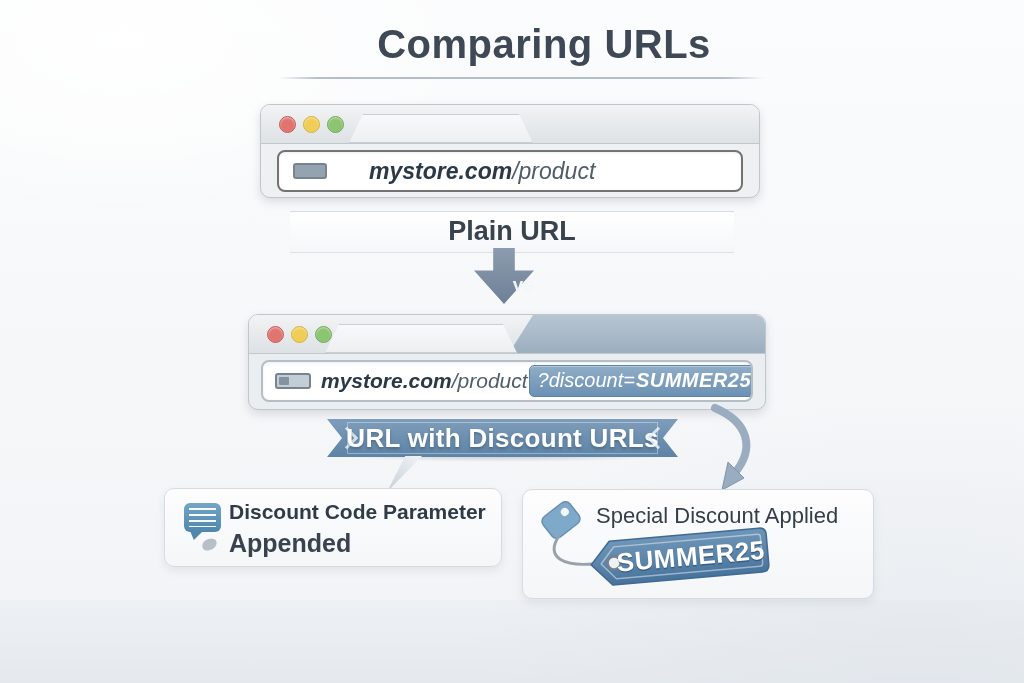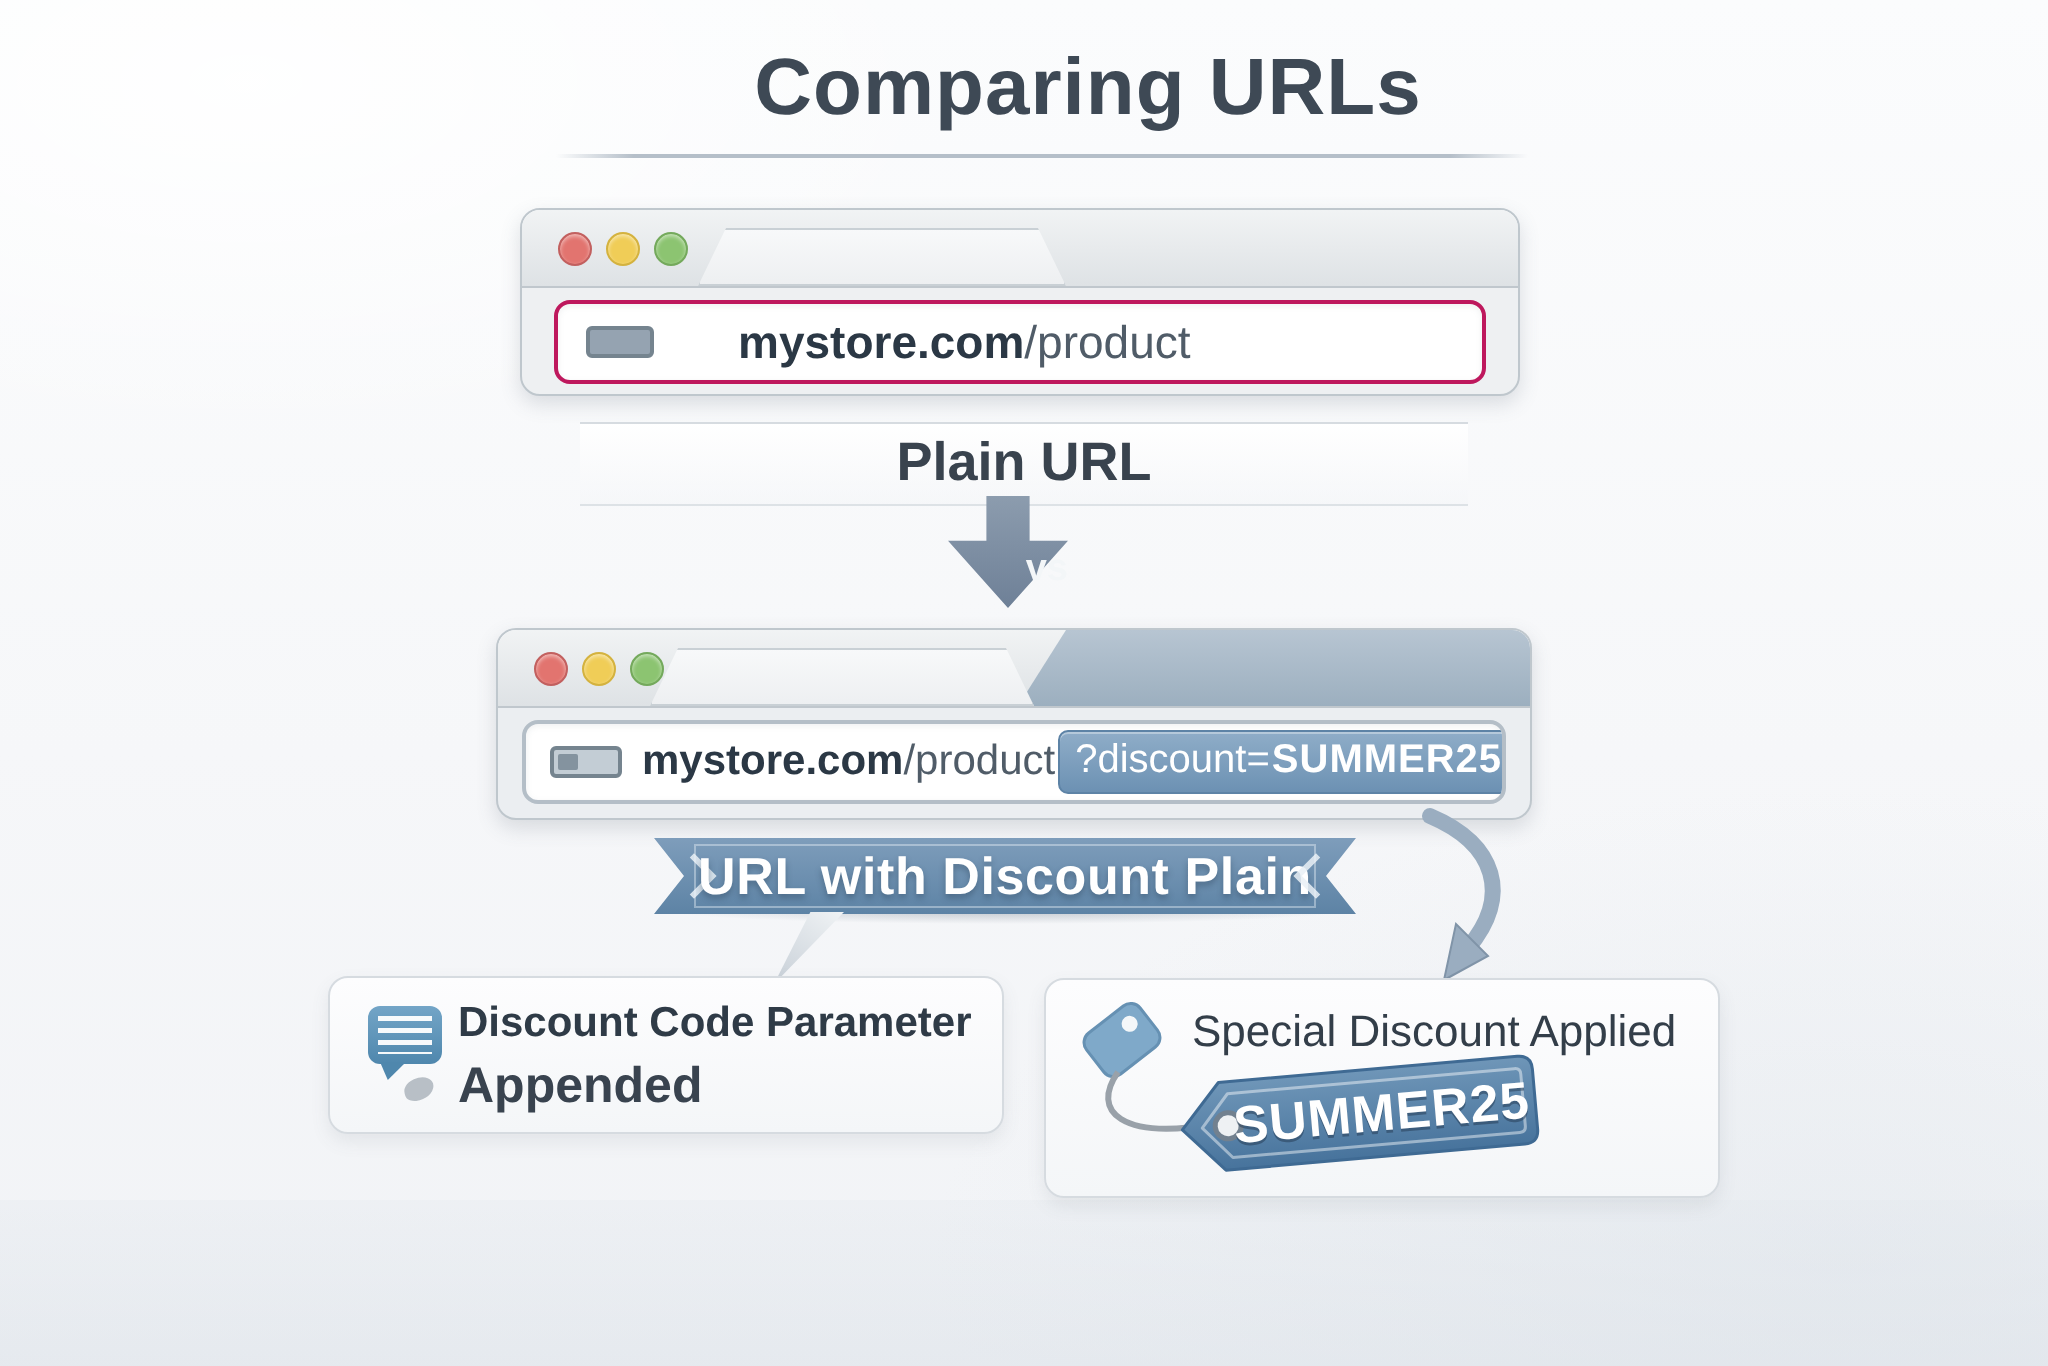--- a/index.html
+++ b/index.html
@@ -39,23 +39,23 @@
     box-shadow:inset 0 0 0 1px #c9d0d5; }
   .win1 .tab { left:88px; width:184px; }
   .win2 .tab { left:76px; width:192px; }
   .dot { position:absolute; top:11px; width:15px; height:15px; border-radius:50%;
     border:1px solid rgba(0,0,0,0.18); box-shadow:inset 0 1px 2px rgba(255,255,255,0.55); }
   .dot.red    { left:18px; background:#e2746f; border-color:#c2605f; }
   .dot.yellow { left:42px; background:#f0cd57; border-color:#d4b23f; }
   .dot.green  { left:66px; background:#8cc471; border-color:#74a95c; }
 
   .urlbar { position:absolute; left:16px; right:16px; top:45px; height:38px;
-    background:#ffffff; border:2px solid #be185d; border-radius:8px;
+    background:#ffffff; border:2px solid #737373; border-radius:8px;
     display:flex; align-items:center; overflow:hidden; white-space:nowrap;
-    box-shadow:inset 0 1px 3px rgba(120,130,140,0.12); }
+    box-shadow:inset 0 1px 3px rgba(120,130,140,0.12);font-style:italic; }
   .win2 .urlbar { left:12px; right:12px; border-color:#b4bec7; }
 
   .page-icon { flex:none; margin-left:14px; width:30px; height:12px;
     background:#95a3b1; border:2px solid #75848f; border-radius:3px; }
   .page-icon2 { flex:none; margin-left:12px; width:32px; height:12px;
     background:#c3cdd5; border:2px solid #75848f; border-radius:3px; position:relative; }
   .page-icon2 .inner { position:absolute; left:2px; top:2px; bottom:2px; width:10px;
     background:#84939f; border-radius:1px; }
 
   .url { margin-left:42px; font-size:23px; color:#505c68; }
@@ -103,21 +103,21 @@
     background:linear-gradient(215deg,#f0f3f5,#c7cfd7); clip-path:polygon(100% 0, 52% 0, 0 100%); }
 
   
   .curve-arrow { position:absolute; left:688px; top:402px; }
 
   
   .note { position:absolute; border-radius:10px;
     background:linear-gradient(180deg,#fdfdfe,#f4f6f8);
     border:1px solid #d6dbe0; box-shadow:0 4px 9px rgba(88,99,112,0.10); }
   .note-left  { left:164px; top:488px; width:336px; height:77px;text-align:center; }
-  .note-right { left:522px; top:489px; width:336px; height:108px; }
+  .note-right { left:522px; top:489px; width:336px; height:108px;padding-left:14px; }
 
   .comment-icon { position:absolute; left:19px; top:14px; width:37px; height:29px;
     border-radius:6px; background:linear-gradient(180deg,#73a5c7,#4f87ad); }
   .comment-icon .lines { position:absolute; left:5px; right:5px; top:5px; bottom:5px;
     background:repeating-linear-gradient(180deg, rgba(255,255,255,0.95) 0 2.5px, rgba(255,255,255,0) 2.5px 6px); }
   .comment-icon .tail { position:absolute; left:6px; bottom:-8px; width:13px; height:9px;
     background:#4f87ad; clip-path:polygon(0 0, 100% 0, 30% 100%); }
   .paper-blob { position:absolute; left:37px; top:50px; width:15px; height:11px;
     background:#b8bfc6; border-radius:55% 45% 60% 40%; transform:rotate(-15deg); }
 
@@ -175,21 +175,21 @@
             <span class="pfx">?discount=</span>
             <span class="code">SUMMER25</span>
           </span>
         </span>
     </div>
   </div>
 
   <div class="ribbon-shadow"></div>
   <div class="ribbon">
     <span class="chev chev-left"></span>
-    <span class="ribbon-text">URL with Discount Plain</span>
+    <span class="ribbon-text">URL with Discount URLs</span>
     <span class="chev chev-right"></span>
   </div>
   <div class="ribbon-tail"></div>
 
   <svg class="curve-arrow" width="95" height="95" viewBox="0 0 95 95">
     <path d="M27 6 C60 20, 68 46, 46 72" stroke="#9aadc0" stroke-width="8" fill="none" stroke-linecap="round"></path>
     <path d="M34 88 L56 76 L40 60 Z" fill="#9aadc0" stroke="#8094a8" stroke-width="1"></path>
   </svg>
 
   <div class="note note-left">

